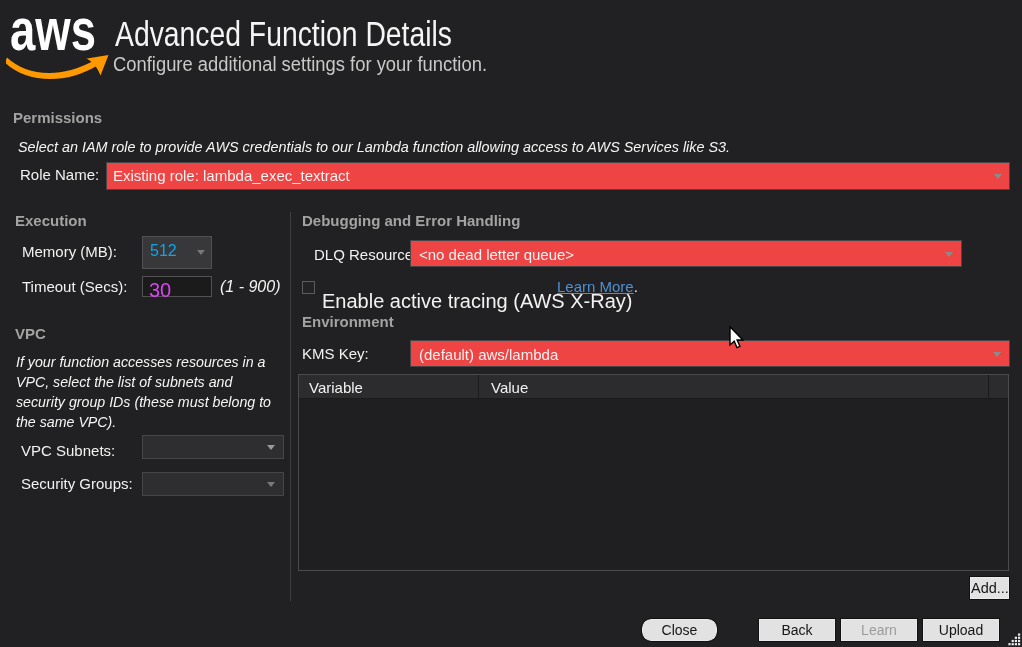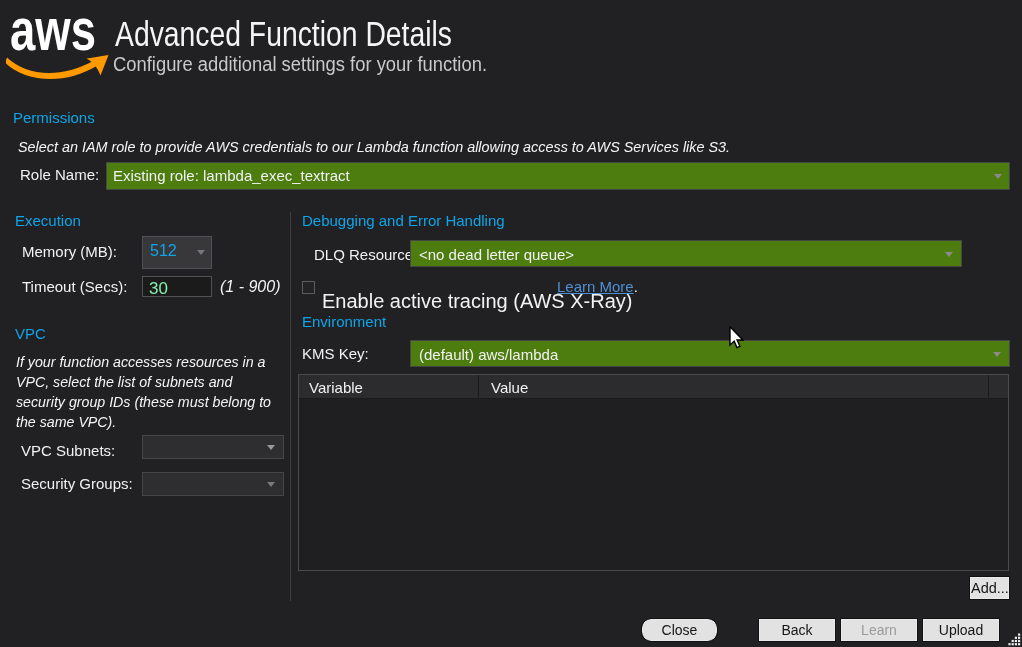--- a/index.html
+++ b/index.html
@@ -5,26 +5,26 @@
 * { margin:0; padding:0; box-sizing:border-box; }
 html,body { width:1022px; height:647px; }
 body {
   background:#212123;
   font-family:"Liberation Sans", sans-serif;
   color:#f0f0f0;
   position:relative;
   overflow:hidden;
 }
 .abs { position:absolute; line-height:1; white-space:nowrap; }
-.h { font-weight:normal; font-size:15px; color:#0ea5e9; }
+.h { font-weight:bold; font-size:15px; color:#a3a3a3; }
 .lbl { font-size:15px; color:#f2f2f2; }
 .it { font-style:italic; font-size:15px; color:#f5f5f5; }
 .combo {
   position:absolute;
-  background:#4d7c0f;
+  background:#ef4444;
   border:1px solid #464649;
   font-size:15px; color:#f2f2f2;
 }
 .combo .txt { position:absolute; left:8px; line-height:1; }
 .arr {
   position:absolute; width:0; height:0;
   border-left:4.5px solid transparent;
   border-right:4.5px solid transparent;
   border-top:5px solid #8b8b8b;
 }
@@ -57,21 +57,21 @@
 </div>
 
 <div class="abs h" style="left:15px; top:213px;">Execution</div>
 <div class="abs lbl" style="left:22px; top:244px;">Memory (MB):</div>
 <div class="combo" style="left:142px; top:236px; width:70px; height:33px; background:#38383b; border-color:#515155;">
   <div class="txt" style="left:7px; top:6px; font-size:16px; color:#0ea5e9;">512</div>
   <div class="arr" style="right:6px; top:13px; border-top-color:#77777b;"></div>
 </div>
 <div class="abs lbl" style="left:22px; top:279px;">Timeout (Secs):</div>
 <div class="combo" style="left:142px; top:276px; width:70px; height:21px; background:#1b1b1b; border-color:#525252;">
-  <div class="txt" style="left:6px; top:3px; font-size:17px; color:#86efac;">30</div>
+  <div class="txt" style="left:6px; top:3px; font-size:20px; color:#d946ef;">30</div>
 </div>
 <div class="abs it" style="left:220px; top:279px; font-size:16px;">(1 - 900)</div>
 
 <div class="abs h" style="left:15px; top:326px;">VPC</div>
 <div class="abs" style="left:16px; top:352px; font-style:italic; font-size:15px; line-height:20px; color:#f5f5f5; transform:scaleX(0.947); transform-origin:0 0;">
 If your function accesses resources in a<br>
 VPC, select the list of subnets and<br>
 security group IDs (these must belong to<br>
 the same VPC).
 </div>

